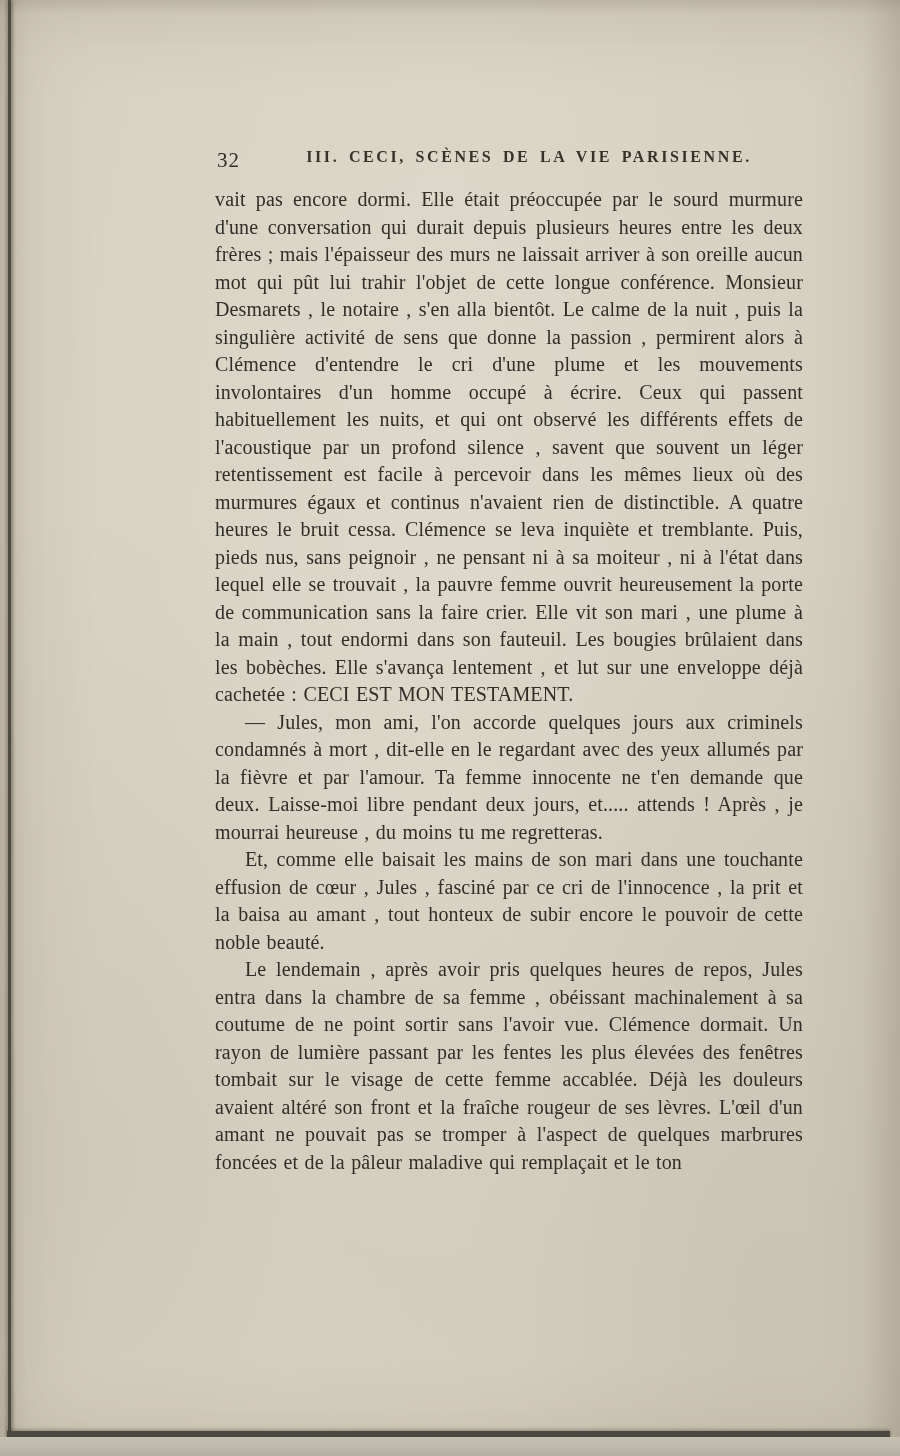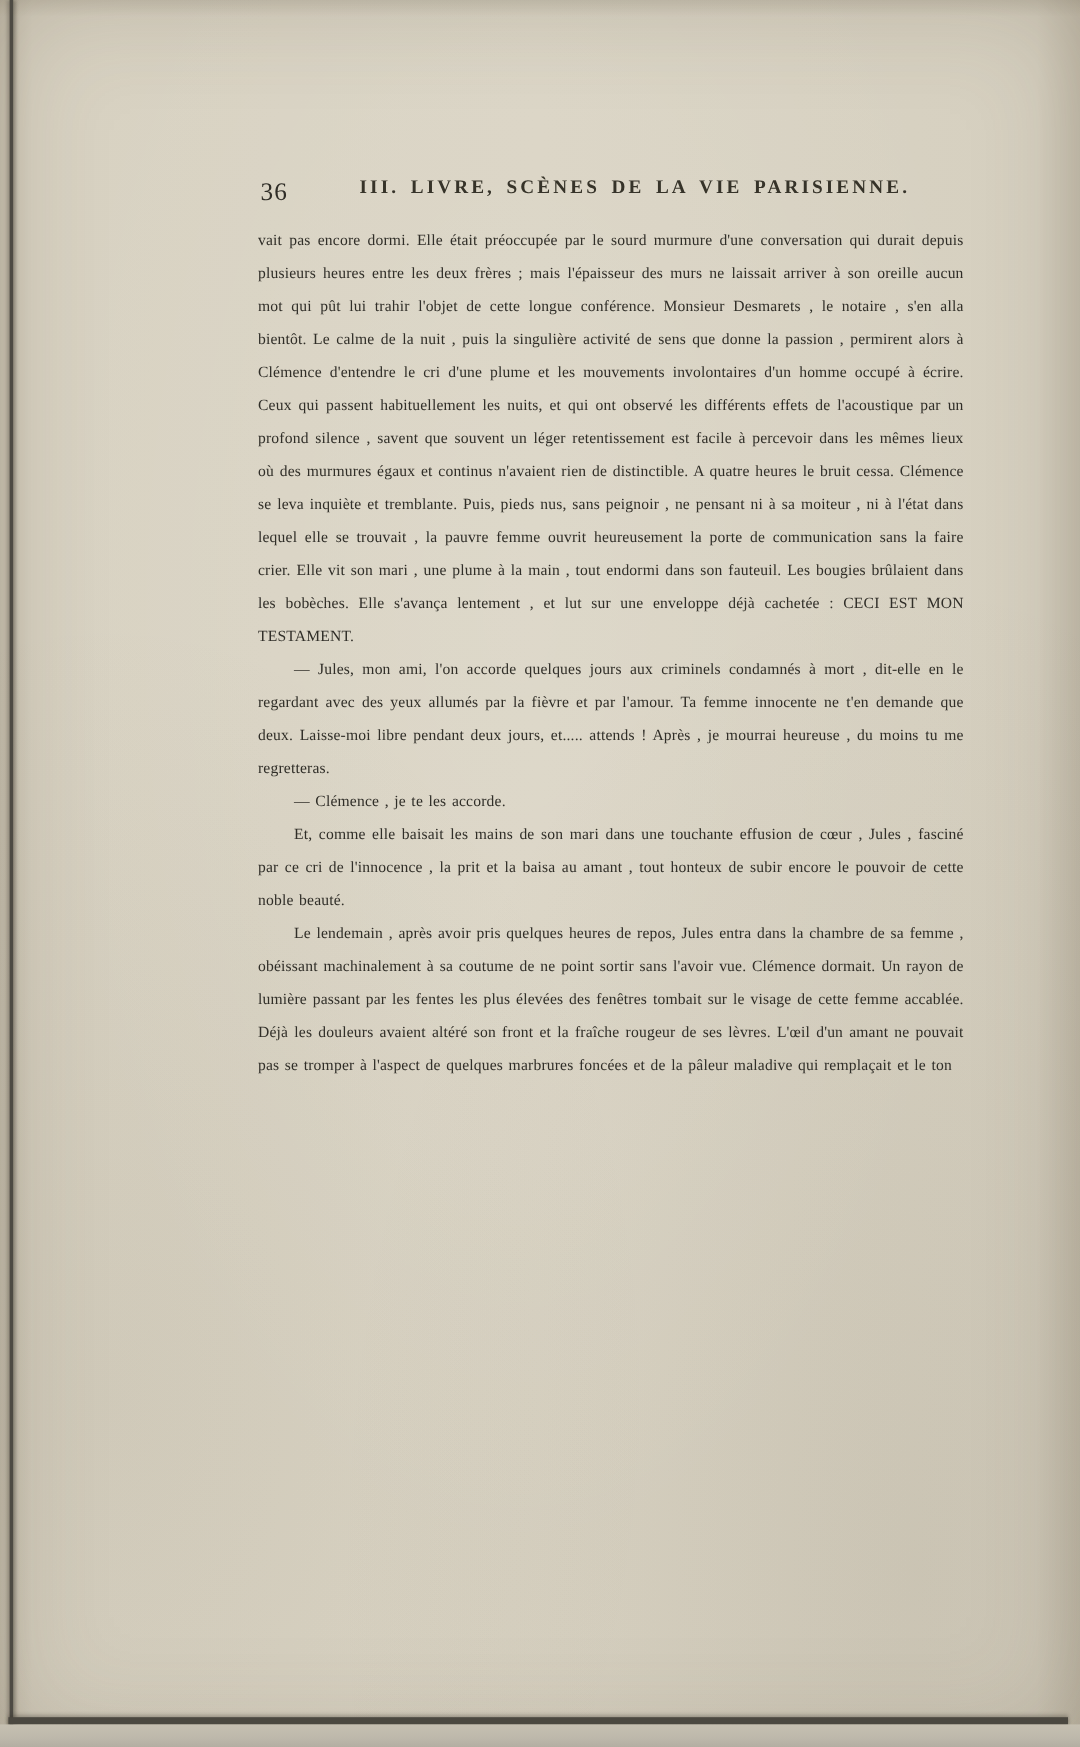--- a/index.html
+++ b/index.html
@@ -71,21 +71,21 @@
     text-align: center;
     font-size: 16px;
     font-weight: bold;
     letter-spacing: 2.6px;
     word-spacing: 3px;
     padding-left: 40px;
     color: #363329;
     white-space: nowrap;
   }
   .text-block {
-    font-size: 13px;
+    font-size: 20px;
     line-height: 27.5px;
     text-align: justify;
     letter-spacing: 0.15px;
     word-spacing: 1.2px;
     color: #302e28;
   }
   .para {
     margin: 0;
   }
   .para.indent {
@@ -96,24 +96,23 @@
 <body>
 
 <div class="scan">
   <div class="top-fade"></div>
   <div class="edge-left"></div>
   <div class="edge-bottom"></div>
   <div class="bottom-strip"></div>
 
   <div class="page-content">
     <div class="header">
-      <span class="pagenum">36</span>
-      <span class="running-title">III. LIVRE, SCÈNES DE LA VIE PARISIENNE.</span>
+      <span class="pagenum">32</span>
+      <span class="running-title">III. CECI, SCÈNES DE LA VIE PARISIENNE.</span>
     </div>
     <div class="text-block">
         <p class="para">vait pas encore dormi. Elle était préoccupée par le sourd murmure d'une conversation qui durait depuis plusieurs heures entre les deux frères ; mais l'épaisseur des murs ne laissait arriver à son oreille aucun mot qui pût lui trahir l'objet de cette longue conférence. Monsieur Desmarets , le notaire , s'en alla bientôt. Le calme de la nuit , puis la singulière activité de sens que donne la passion , permirent alors à Clémence d'entendre le cri d'une plume et les mouvements involontaires d'un homme occupé à écrire. Ceux qui passent habituellement les nuits, et qui ont observé les différents effets de l'acoustique par un profond silence , savent que souvent un léger retentissement est facile à percevoir dans les mêmes lieux où des murmures égaux et continus n'avaient rien de distinctible. A quatre heures le bruit cessa. Clémence se leva inquiète et tremblante. Puis, pieds nus, sans peignoir , ne pensant ni à sa moiteur , ni à l'état dans lequel elle se trouvait , la pauvre femme ouvrit heureusement la porte de communication sans la faire crier. Elle vit son mari , une plume à la main , tout endormi dans son fauteuil. Les bougies brûlaient dans les bobèches. Elle s'avança lentement , et lut sur une enveloppe déjà cachetée : CECI EST MON TESTAMENT.</p>
         <p class="para indent">— Jules, mon ami, l'on accorde quelques jours aux criminels condamnés à mort , dit-elle en le regardant avec des yeux allumés par la fièvre et par l'amour. Ta femme innocente ne t'en demande que deux. Laisse-moi libre pendant deux jours, et..... attends ! Après , je mourrai heureuse , du moins tu me regretteras.</p>
-        <p class="para indent">— Clémence , je te les accorde.</p>
         <p class="para indent">Et, comme elle baisait les mains de son mari dans une touchante effusion de cœur , Jules , fasciné par ce cri de l'innocence , la prit et la baisa au amant , tout honteux de subir encore le pouvoir de cette noble beauté.</p>
         <p class="para indent">Le lendemain , après avoir pris quelques heures de repos, Jules entra dans la chambre de sa femme , obéissant machinalement à sa coutume de ne point sortir sans l'avoir vue. Clémence dormait. Un rayon de lumière passant par les fentes les plus élevées des fenêtres tombait sur le visage de cette femme accablée. Déjà les douleurs avaient altéré son front et la fraîche rougeur de ses lèvres. L'œil d'un amant ne pouvait pas se tromper à l'aspect de quelques marbrures foncées et de la pâleur maladive qui remplaçait et le ton</p>
       </div>
   </div>
 </div>
 
 </body></html>

